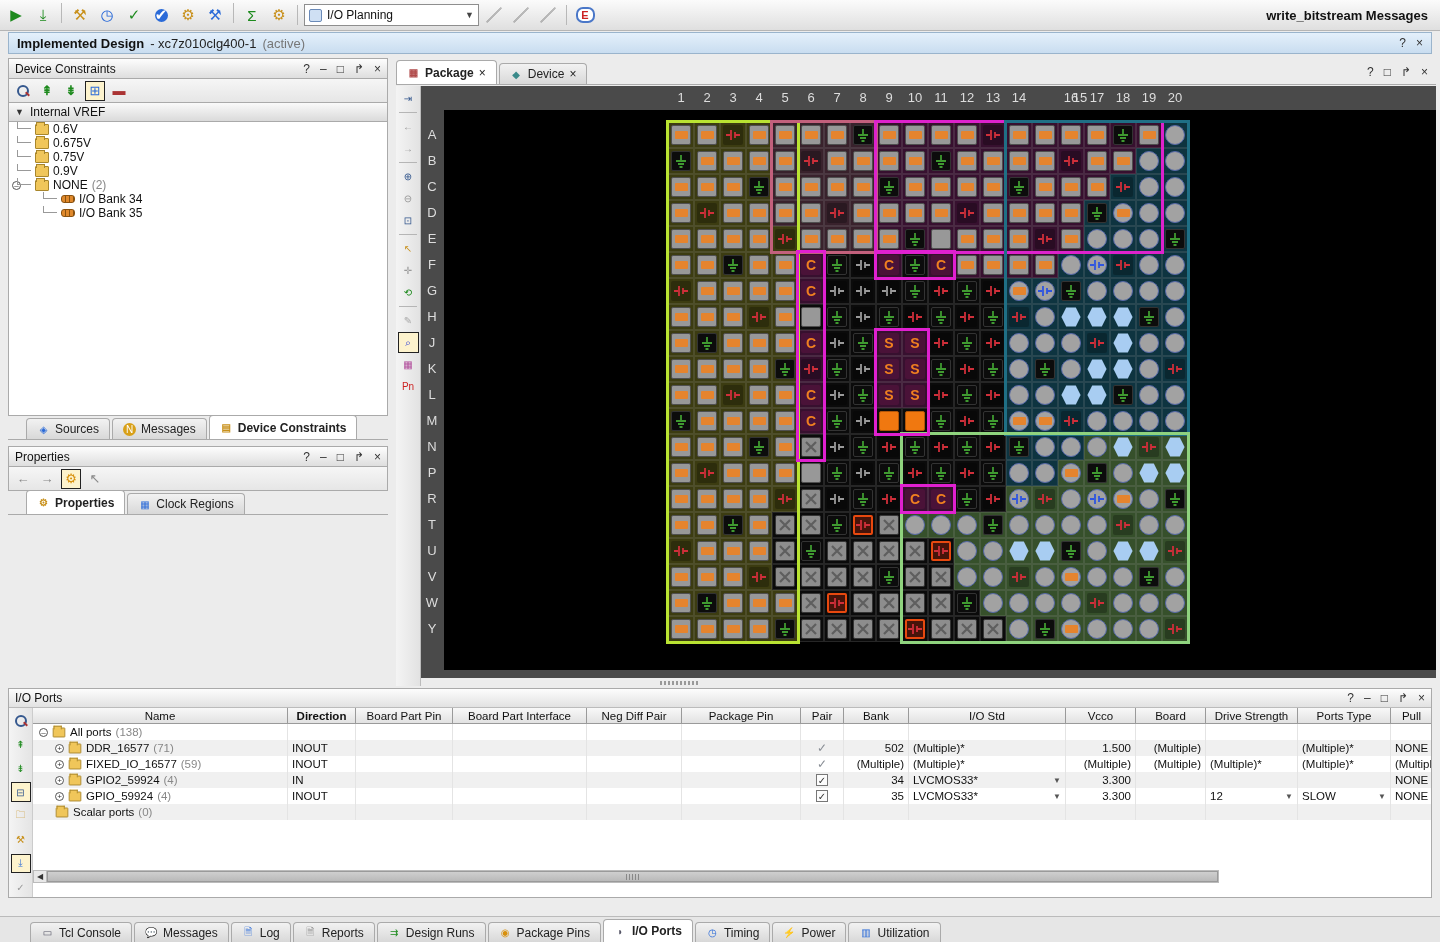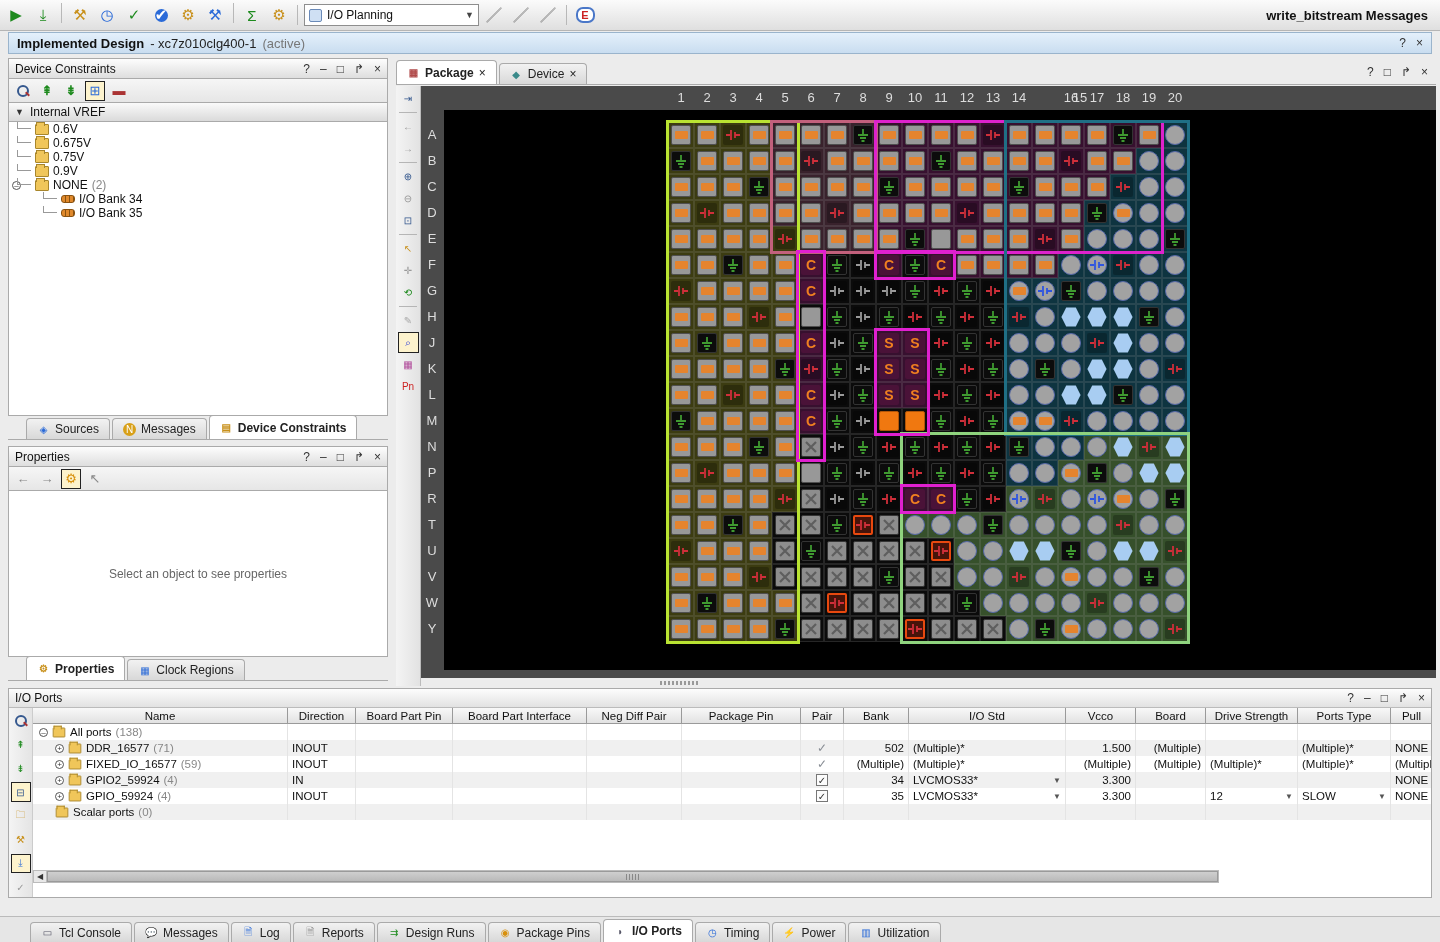--- a/index.html
+++ b/index.html
@@ -281,23 +281,20 @@
         <span>↱</span>
         <span>×</span>
       </span>
   </div>
   <div class="ptools" style="height:24px">
     <span class="sbtn g-gray" style="font-weight:bold">←</span>
     <span class="sbtn g-gray" style="font-weight:bold">→</span>
     <span class="sbtn sel g-orange">⚙</span>
     <span class="sbtn g-gray">↖</span>
   </div>
-  <div class="pbody" id="props-body" style="height:166px">
-    <span>Select an object to see properties</span>
-  </div>
   <div class="tabbar" id="props-tabs">
       <div class="tab active">
         <span class="ic " style="color: rgb(200, 144, 26);">⚙</span>
         <span>Properties</span>
       </div>
       <div class="tab">
         <span class="ic " style="color: rgb(42, 106, 216);">▦</span>
         <span>Clock Regions</span>
       </div>
     </div>
@@ -2555,21 +2552,21 @@
       <span class="sbtn sel">
         <span class="ic " style="color: rgb(42, 106, 216);">⤓</span>
       </span>
       <span class="sbtn">
         <span class="ic " style="color: rgb(153, 153, 153);">✓</span>
       </span>
     </div>
   <div id="io-table">
       <div class="hrow">
         <div class="hcell" style="width: 255px;">Name</div>
-        <div class="hcell" style="width: 68px;">Direction</div>
+        <div class="hcell" style="width: 68px; font-weight: bold;">Direction</div>
         <div class="hcell" style="width: 97px;">Board Part Pin</div>
         <div class="hcell" style="width: 134px;">Board Part Interface</div>
         <div class="hcell" style="width: 95px;">Neg Diff Pair</div>
         <div class="hcell" style="width: 119px;">Package Pin</div>
         <div class="hcell" style="width: 43px;">Pair</div>
         <div class="hcell" style="width: 65px;">Bank</div>
         <div class="hcell" style="width: 157px;">I/O Std</div>
         <div class="hcell" style="width: 70px;">Vcco</div>
         <div class="hcell" style="width: 70px;">Board</div>
         <div class="hcell" style="width: 92px;">Drive Strength</div>

